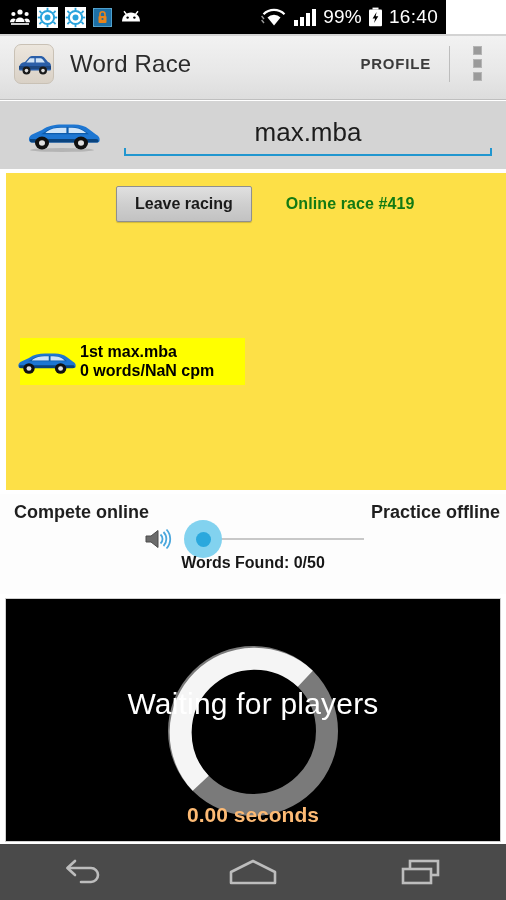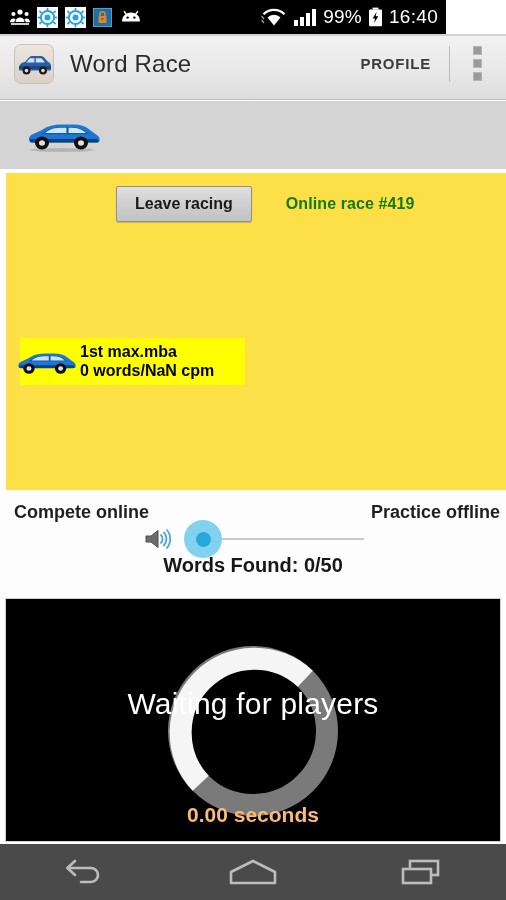--- a/index.html
+++ b/index.html
@@ -132,21 +132,21 @@
   .switch-halo {
     position:absolute; left:0; top:0; width:38px; height:38px; border-radius:50%;
     background:#82d2ef;
   }
   .switch-thumb {
     position:absolute; left:12px; top:12px; width:15px; height:15px;
     border-radius:50%; background:#2aa8dd;
   }
   .words-found {
     position:absolute; left:0; right:0; top:60px; text-align:center;
-    font-size:20px; font-weight:bold; color:#171717;
+    font-size:16px; font-weight:bold; color:#171717;
   }
 
   
   .waitpanel {
     position:absolute; left:5px; top:598px; width:496px; height:244px;
     background:#000; border:1px solid #cfcfcf; overflow:hidden;padding-left:20px;
   }
   .spinner {
     position:absolute; left:50%; top:132px; transform:translate(-50%,-50%);
   }
@@ -296,20 +296,24 @@
         <path d="M18 14.4 C23 10.6 28 9.2 35 9.2 h11 c5 0 9 1.2 12.4 3.6 l4.6 3.4 H15z" fill="#0d5bab"></path>
         <path d="M21 13.6 C25 10.8 29.4 9.8 35 9.8 h5.4 v5.2 H19.4z M42.6 9.8 h3.4 c4.4 0 8 1 11 3 l3.2 2.2 H42.6z" fill="#cfe4f8"></path>
         <path d="M4 21 h66 c1.6 0 2.4 .8 2.4 2 0 1-.8 1.6-2 1.6 H6 C4.4 24.6 3.4 23.4 4 21z" fill="#0a437e"></path>
         <ellipse cx="16" cy="25" rx="7" ry="6.4" fill="#111"></ellipse>
           <ellipse cx="16" cy="25" rx="3" ry="2.8" fill="#e0e0e0"></ellipse>
         <ellipse cx="55" cy="25" rx="7" ry="6.4" fill="#111"></ellipse>
           <ellipse cx="55" cy="25" rx="3" ry="2.8" fill="#e0e0e0"></ellipse>
         <ellipse cx="36" cy="32" rx="32" ry="2" fill="rgba(0,0,0,0.15)"></ellipse>
       </svg>
     </span>
+    <div class="name-field">
+      <input class="name-input" type="text" value="max.mba" style="">
+      <div class="name-underline"></div>
+    </div>
   </div>
 
   <div class="track">
     <div class="track-top">
       <button class="leave-btn">Leave racing</button>
       <div class="race-label">Online race #419</div>
     </div>
 
     <div class="racer-card">
       <span class="racer-car">

